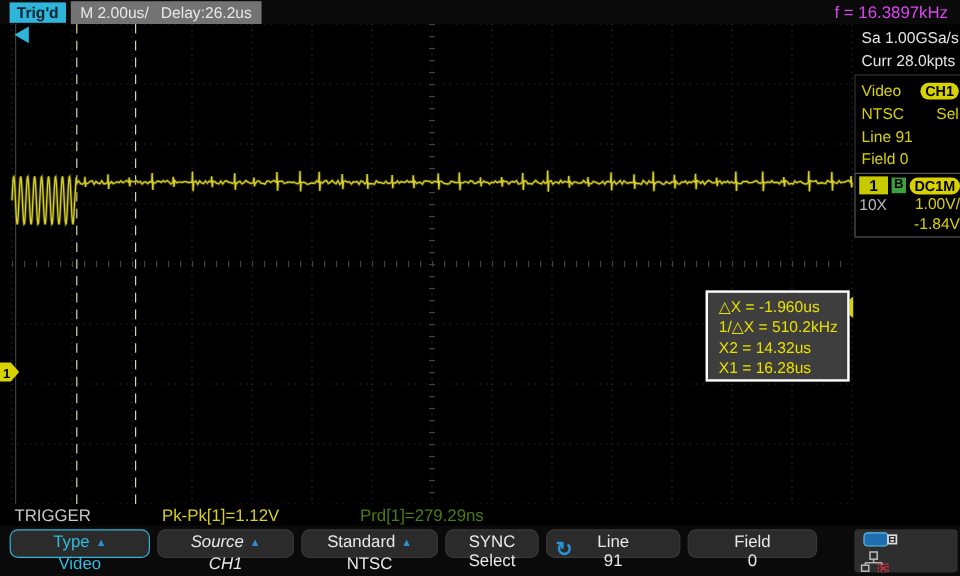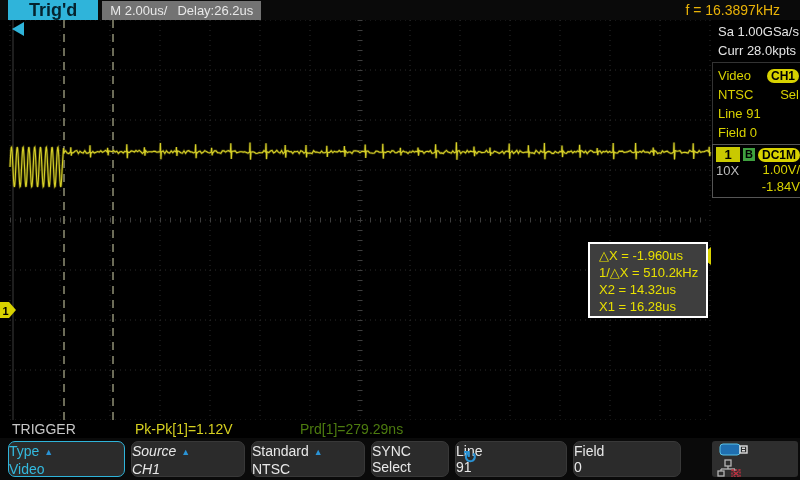--- a/index.html
+++ b/index.html
@@ -4,25 +4,25 @@
 <style>
   html,body{margin:0;padding:0;background:#000;}
   #app{position:relative;width:800px;height:480px;background:#000;overflow:hidden;
        font-family:"Liberation Sans", sans-serif;}
 
   
   .top-bar{position:absolute;left:0;top:0;width:800px;height:20px;background:#0a0a0a;
            display:flex;align-items:center;}
   .logo{color:#fff;font-weight:bold;font-size:17px;letter-spacing:1px;margin-left:6px;
         font-style:italic;}
-  .trig-badge{background:#2fb4da;color:#05232e;font-size:18px;font-weight:bold;
-              padding:1px 21px;margin-left:8px;}
+  .trig-badge{background:#2fb4da;color:#05232e;font-size:13px;font-weight:bold;
+              padding:1px 6px;margin-left:8px;}
   .tb-box{background:#737373;color:#e8e8e8;font-size:13px;padding:2px 8px;margin-left:4px;
           display:flex;gap:10px;}
-  .freq{margin-left:auto;margin-right:20px;color:#eab308;font-size:14px;}
+  .freq{margin-left:auto;margin-right:10px;color:#d946ef;font-size:14px;}
 
   
   .display{position:absolute;left:0;top:20px;width:712px;height:400px;background:#000;}
   svg text{font-family:"Liberation Sans",sans-serif;}
 
   
   .cursor-box{position:absolute;left:588px;top:222px;width:120px;height:76px;
               background:#3e3e3e;border:2px solid #ffffff;box-sizing:border-box;
               padding:3px 0 0 9px;}
   .cursor-box div{color:#e8e000;font-size:13px;line-height:17px;white-space:nowrap;}
@@ -51,22 +51,22 @@
   .chan-row2 .yel,.chan-row3{color:#d8d200;font-size:13px;text-align:right;line-height:16px;}
 
   
   .meas-bar{position:absolute;left:0;top:420px;width:800px;height:18px;background:#000;}
   .meas-bar .trig-label{position:absolute;left:12px;top:1px;color:#c8c8c8;font-size:14px;}
   .meas-bar .m1{position:absolute;left:135px;top:1px;color:#d6d020;font-size:14px;}
   .meas-bar .m2{position:absolute;left:300px;top:1px;color:#4d7c0f;font-size:14px;}
 
   
   .menu-bar{position:absolute;left:0;top:438px;width:800px;height:42px;background:#0a0a0a;}
-  .menu-btn{position:absolute;top:3px;height:36px;background:#2b2b2b;border:1px solid #383838;
-            border-radius:7px;box-sizing:border-box;color:#e8e8e8;
+  .menu-btn{position:absolute;top:3px;height:24px;background:#2b2b2b;border:1px solid #383838;
+            border-radius:7px;box-sizing:border-box;color:#e8e8e8;text-align:center;
             font-size:14px;line-height:16px;padding-top:1px;cursor:pointer;}
   .menu-btn.active{border:1px solid #2fb4da;color:#33b9de;}
   .up-arrow{color:#2a93d5;font-size:9px;margin-left:5px;position:relative;top:-1px;}
   .knob-icon{position:absolute;left:7px;top:8px;color:#2a93d5;font-size:17px;font-weight:bold;}
   .icons-panel{position:absolute;left:712px;top:3px;width:86px;height:36px;background:#2e2e2e;
                border-radius:3px;}
 </style>
 </head>
 <body>
 

